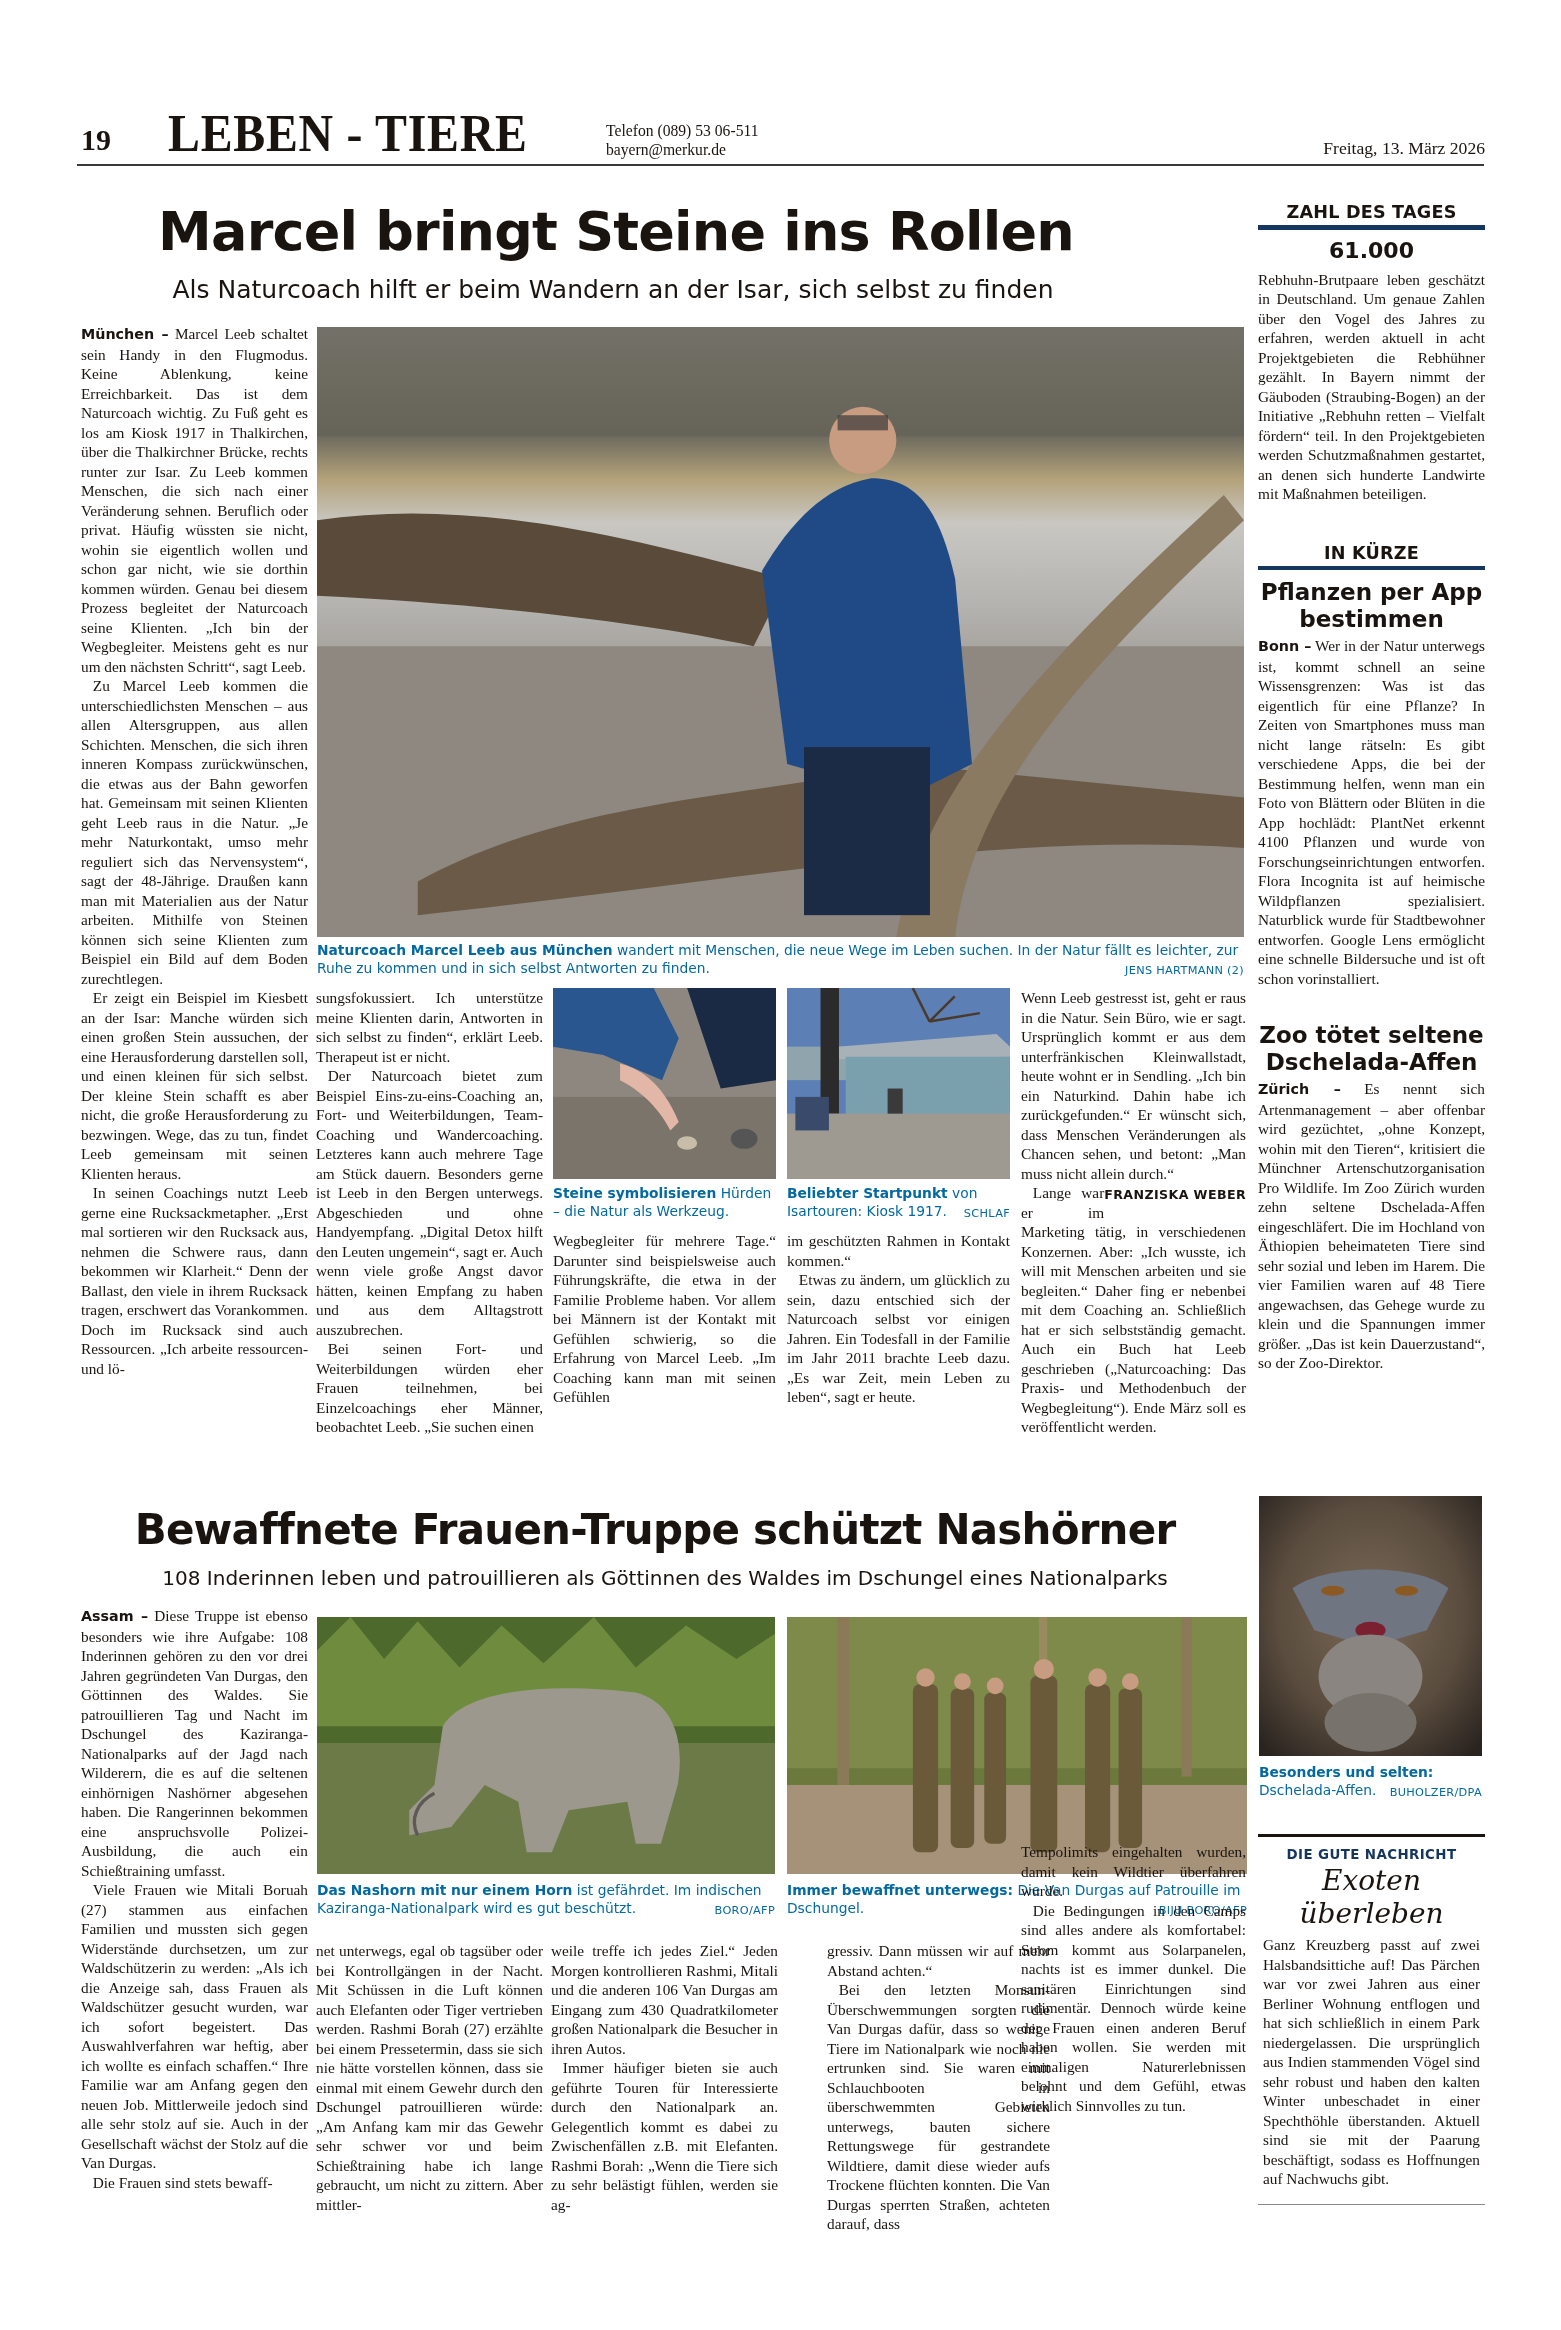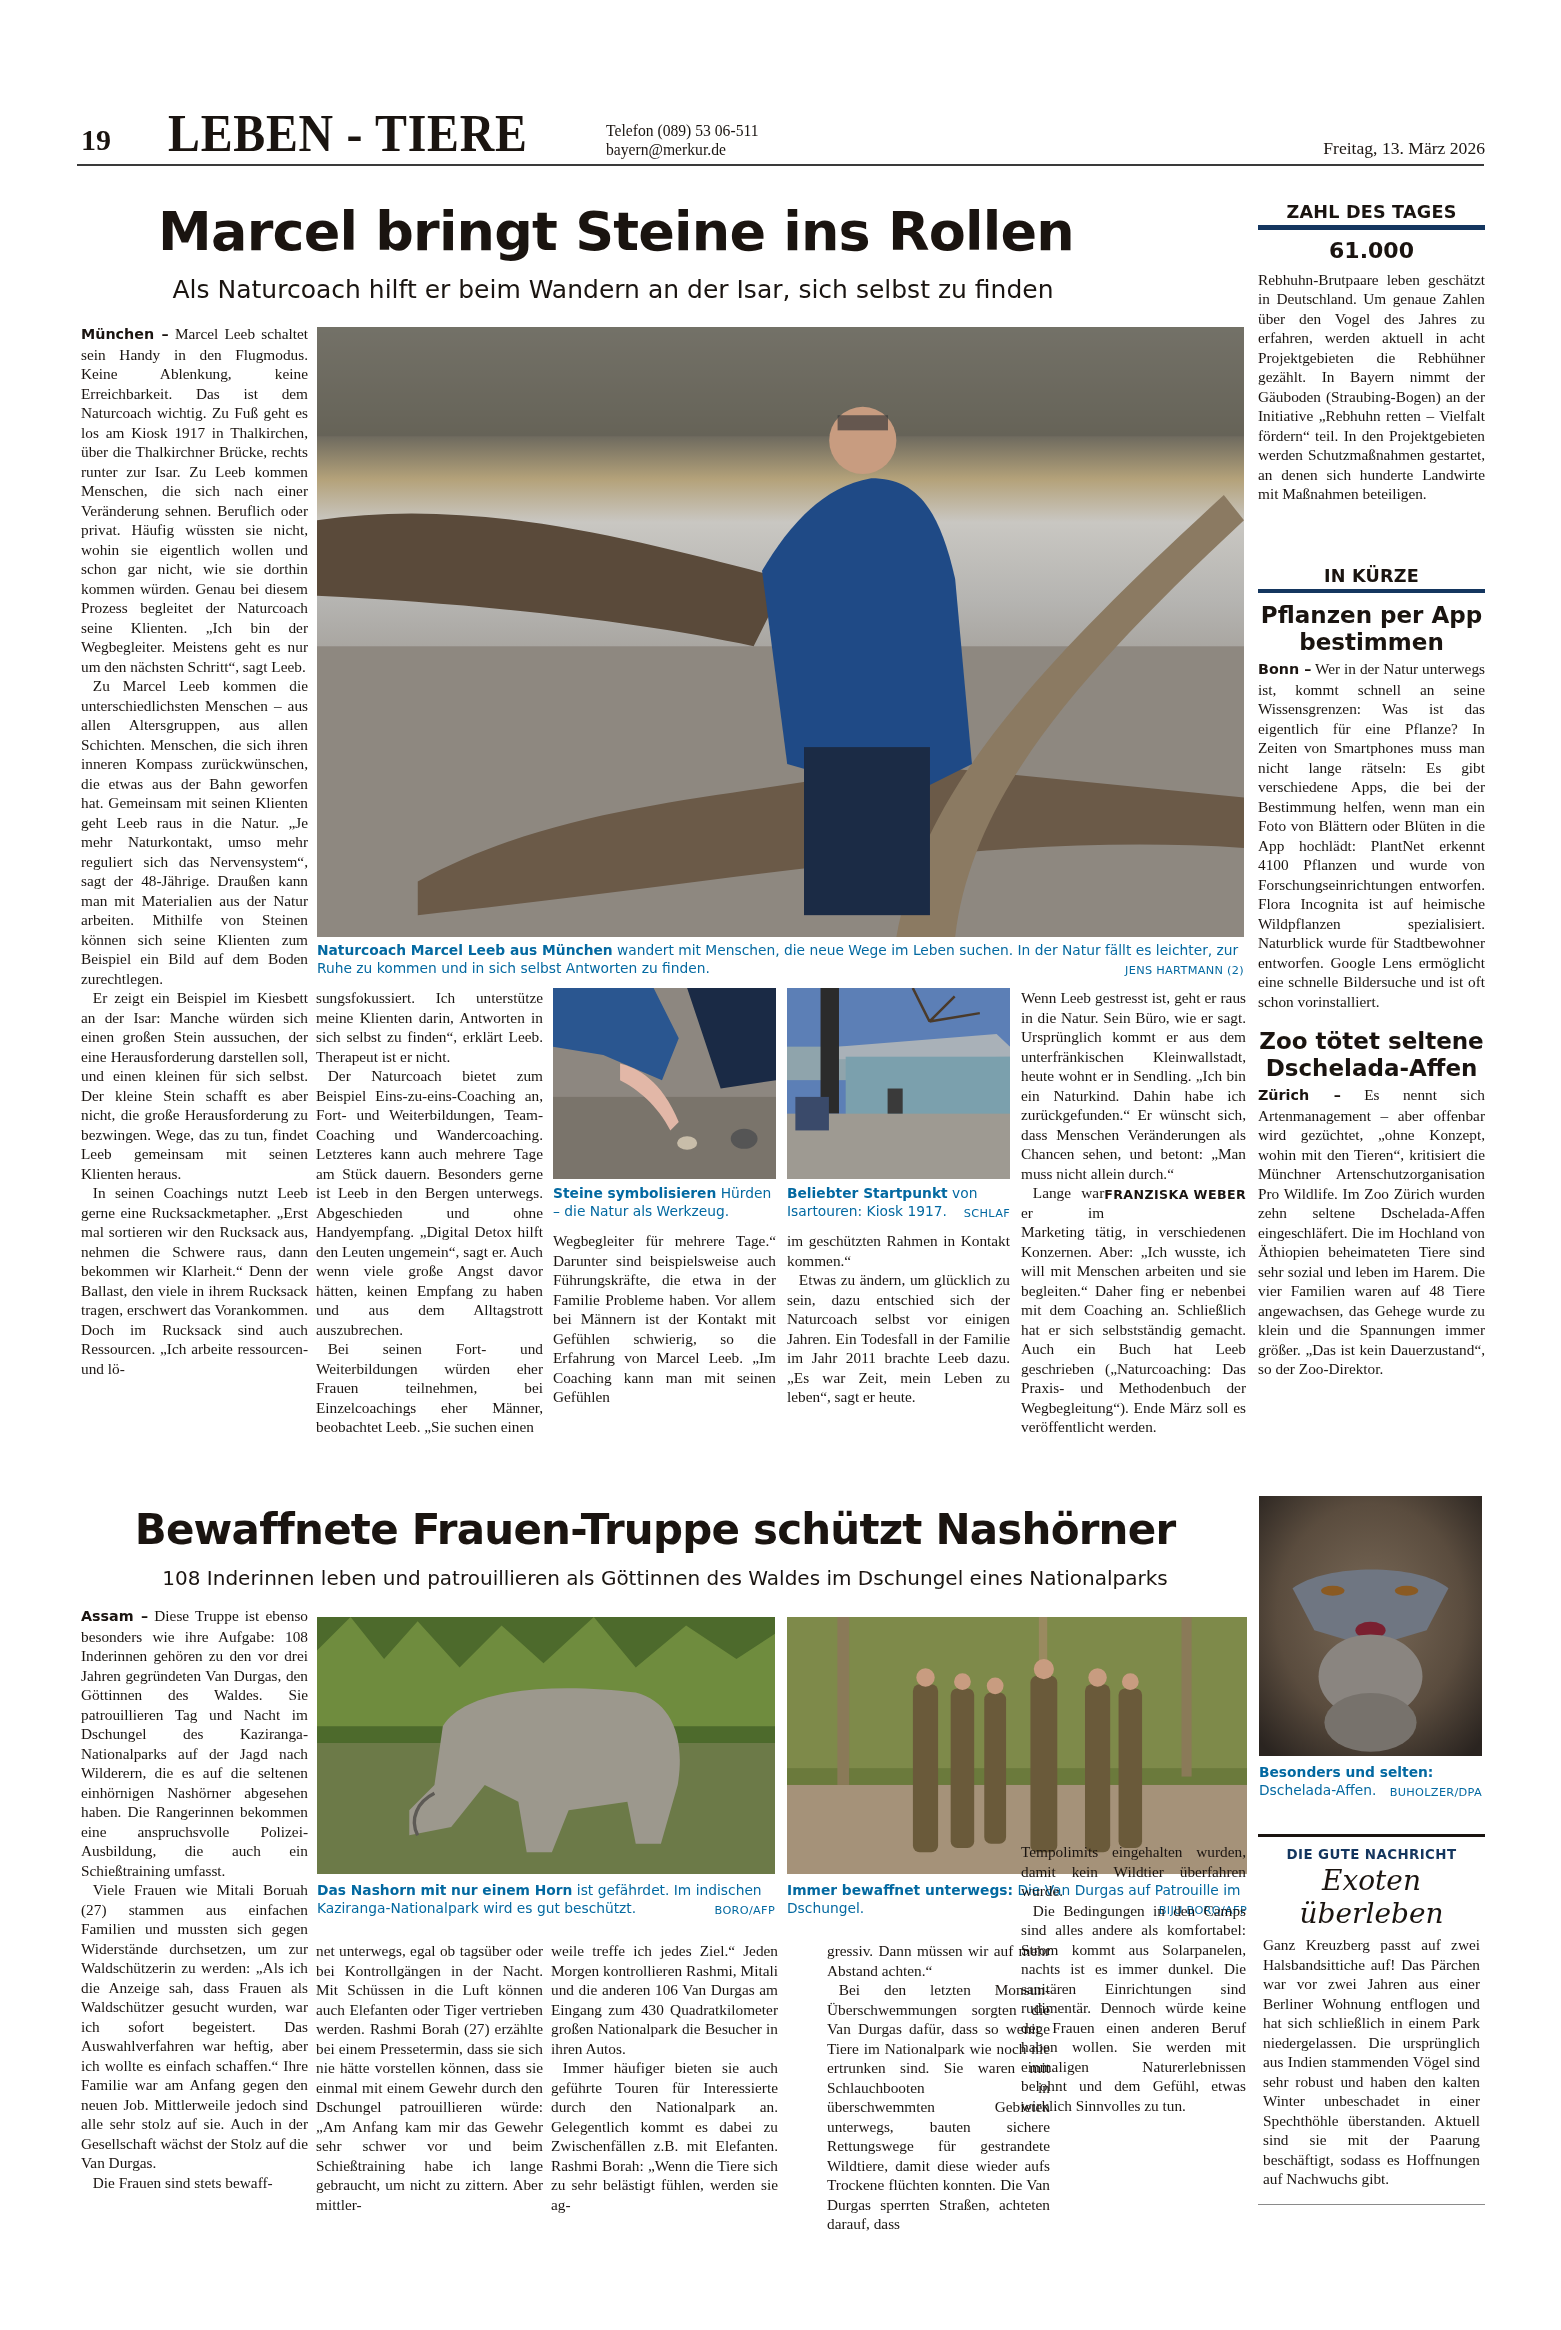--- a/index.html
+++ b/index.html
@@ -225,29 +225,29 @@
   <p>Die Bedingungen in den Camps sind alles andere als komfortabel: Strom kommt aus Solarpanelen, nachts ist es immer dunkel. Die sanitären Einrichtungen sind rudimentär. Dennoch würde keine der Frauen einen anderen Beruf haben wollen. Sie werden mit einmaligen Naturerlebnissen belohnt und dem Gefühl, etwas wirklich Sinnvolles zu tun.</p>
 </div>
 
 <div class="abs" style="left:1258px; top:202px; width:227px;">
 
   <div class="side-kicker">ZAHL DES TAGES</div>
   <div class="side-bar-blue" style="margin-top:3.4px;"></div>
   <div class="side-big" style="margin-top:8.4px;">61.000</div>
   <div class="col" style="margin-top:6.7px;">Rebhuhn-Brutpaare leben geschätzt in Deutschland. Um genaue Zahlen über den Vogel des Jahres zu erfahren, werden aktuell in acht Projektgebieten die Rebhühner gezählt. In Bayern nimmt der Gäuboden (Straubing-Bogen) an der Initiative „Rebhuhn retten – Vielfalt fördern“ teil. In den Projektgebieten werden Schutzmaßnahmen gestartet, an denen sich hunderte Landwirte mit Maßnahmen beteiligen.</div>
 
-  <div class="side-kicker" style="margin-top:62px;">IN KÜRZE</div>
+  <div class="side-kicker" style="margin-top:39px;">IN KÜRZE</div>
   <div class="side-bar-blue" style="margin-top:3.4px;"></div>
   <div class="side-hl" style="margin-top:8.4px;">Pflanzen per App bestimmen</div>
   <div class="col" style="margin-top:3.4px;">
     <span class="dl">Bonn –</span>
     <span>Wer in der Natur unterwegs ist, kommt schnell an seine Wissensgrenzen: Was ist das eigentlich für eine Pflanze? In Zeiten von Smartphones muss man nicht lange rätseln: Es gibt verschiedene Apps, die bei der Bestimmung helfen, wenn man ein Foto von Blättern oder Blüten in die App hochlädt: PlantNet erkennt 4100 Pflanzen und wurde von Forschungseinrichtungen entworfen. Flora Incognita ist auf heimische Wildpflanzen spezialisiert. Naturblick wurde für Stadtbewohner entworfen. Google Lens ermöglicht eine schnelle Bildersuche und ist oft schon vorinstalliert.</span>
   </div>
 
-  <div class="side-hl" style="margin-top:17px;">Zoo tötet seltene Dschelada-Affen</div>
+  <div class="side-hl" style="margin-top:34px;">Zoo tötet seltene Dschelada-Affen</div>
   <div class="col" style="margin-top:3.4px;">
     <span class="dl">Zürich –</span>
     <span>Es nennt sich Artenmanagement – aber offenbar wird gezüchtet, „ohne Konzept, wohin mit den Tieren“, kritisiert die Münchner Artenschutzorganisation Pro Wildlife. Im Zoo Zürich wurden zehn seltene Dschelada-Affen eingeschläfert. Die im Hochland von Äthiopien beheimateten Tiere sind sehr sozial und leben im Harem. Die vier Familien waren auf 48 Tiere angewachsen, das Gehege wurde zu klein und die Spannungen immer größer. „Das ist kein Dauerzustand“, so der Zoo-Direktor.</span>
   </div>
 </div>
 
 <div class="abs photo" style="left:1259px; top:1496px; width:223px; height:260px;">
   <svg viewBox="0 0 266 310" preserveAspectRatio="none">
     <defs>
       <radialGradient id="fur" cx="0.5" cy="0.45" r="0.7">

